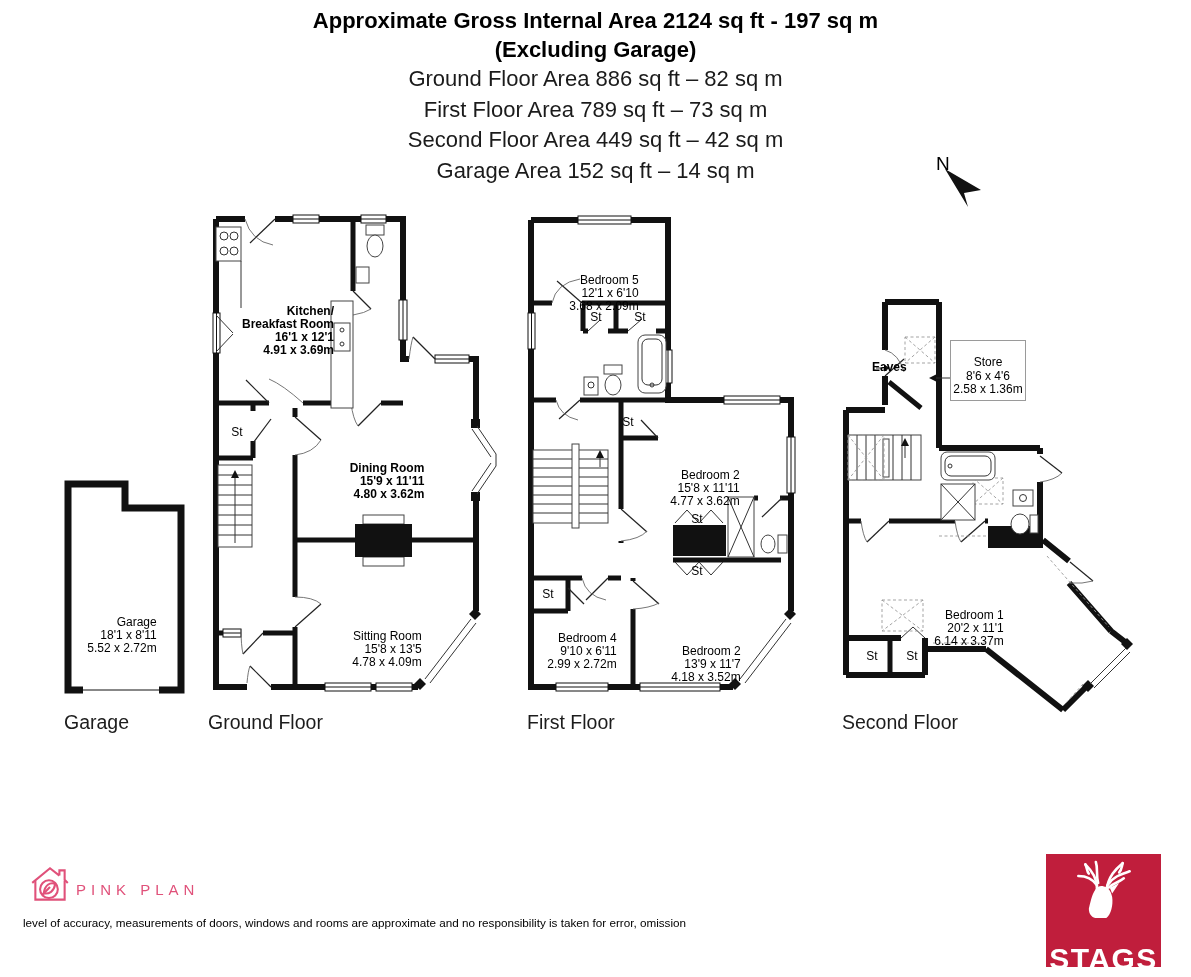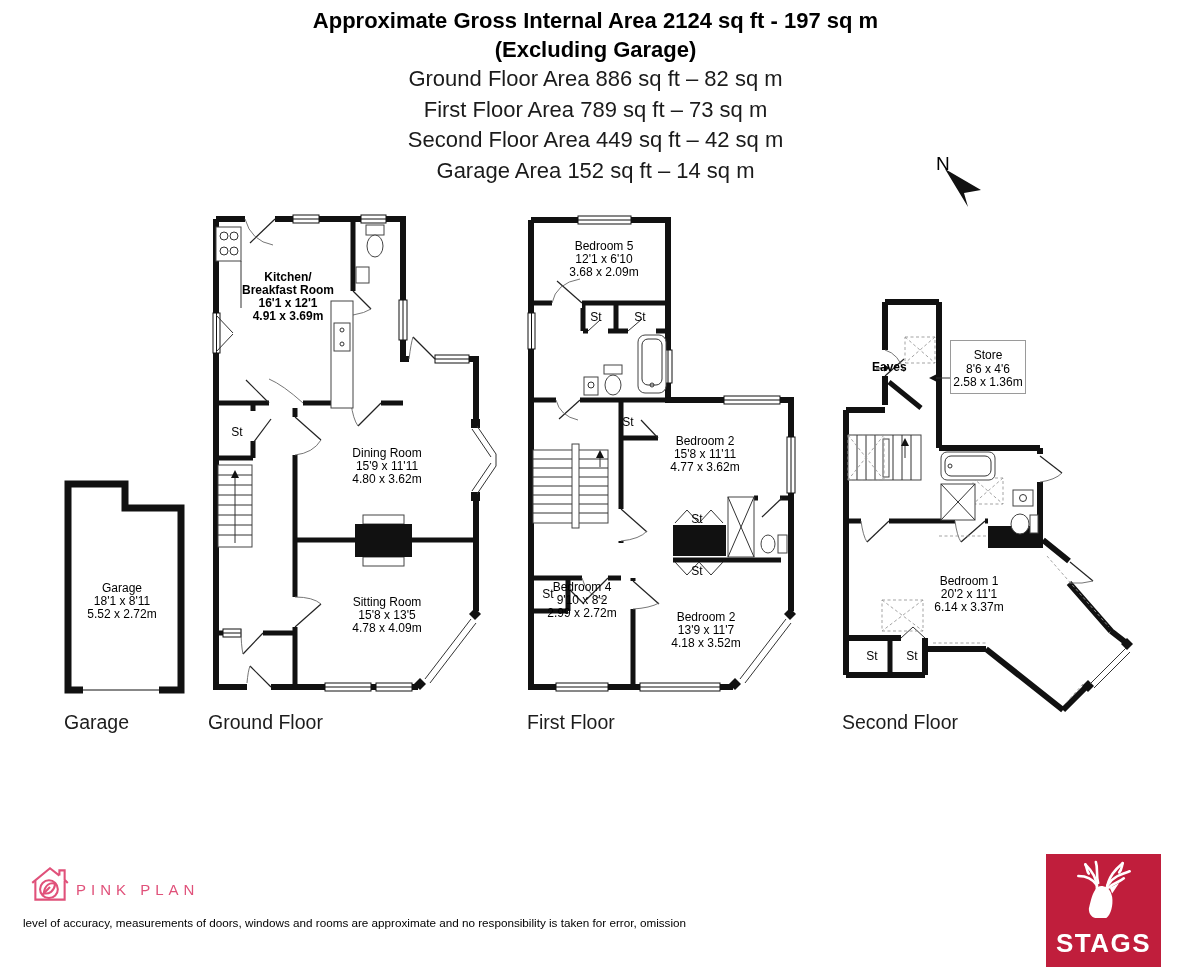--- a/index.html
+++ b/index.html
@@ -4,27 +4,27 @@
 <style>
   html,body{margin:0;padding:0;background:#fff;}
   .page{position:relative;width:1191px;height:977px;background:#ffffff;overflow:hidden;
         font-family:"Liberation Sans",sans-serif;color:#000;}
   .abs{position:absolute;}
   
   .hdr{left:0;right:0;top:6px;text-align:center;}
   .hdr .t{font-size:22px;font-weight:bold;line-height:29px;color:#000;}
   .hdr .a{font-size:22px;font-weight:400;line-height:30.5px;color:#1b1b1b;}
   
-  .room-label{position:absolute;transform:translateX(-50%);text-align:center;
-              font-size:12px;line-height:13px;color:#000;white-space:nowrap;}
+  .room-label{position:absolute;transform:translateX(-50%);text-align:right;
+              font-size:12px;line-height:13px;color:#000;white-space:nowrap;margin-top:34px;}
   .st{position:absolute;transform:translate(-50%,-50%);font-size:12px;color:#000;}
   .caption{position:absolute;font-size:19.5px;color:#1c1c1c;}
   .eaves{position:absolute;font-size:12px;color:#000;}
   .storebox{position:absolute;border:1px solid #9a9a9a;background:#fff;text-align:center;
-            font-size:12px;line-height:13.5px;padding-top:8px;}
+            font-size:12px;line-height:13.5px;padding-top:15px;}
   .north-n{position:absolute;font-size:19px;color:#000;}
   
   svg{position:absolute;overflow:visible;}
   .w6{stroke:#111;stroke-width:6;fill:none;}
   .w7{stroke:#111;stroke-width:7;fill:none;}
   .w5{stroke:#111;stroke-width:5;fill:none;}
   .blk{fill:#111;stroke:none;}
   .ers{fill:#fff;stroke:none;}
   .thin{stroke:#333;stroke-width:1;fill:none;}
   .leaf{stroke:#222;stroke-width:1.2;fill:none;}
@@ -33,21 +33,21 @@
   .win{fill:#fff;stroke:#111;stroke-width:1;}
   .wl{stroke:#111;stroke-width:1;}
   .dsh{stroke:#999;stroke-width:0.9;fill:none;stroke-dasharray:3 2.5;}
   
   .brand{position:absolute;left:76px;top:881px;font-size:15px;letter-spacing:5px;
          color:#e0517a;font-weight:500;}
   .disc{position:absolute;left:23px;top:916px;width:710px;font-size:11.7px;
         line-height:14.2px;color:#000;}
   .stags{position:absolute;left:1046px;top:854px;width:115px;height:113px;background:#c01e3c;
          display:flex;flex-direction:column;align-items:center;justify-content:flex-start;}
-  .stags-text{color:#fff;font-weight:bold;font-size:26px;letter-spacing:1.5px;margin-top:2px;}
+  .stags-text{color:#fff;font-weight:bold;font-size:30px;letter-spacing:1.5px;margin-top:16px;}
 </style>
 </head>
 <body>
 
 <div class="page">
 
   <div class="abs hdr">
     <div class="t">Approximate Gross Internal Area 2124 sq ft - 197 sq m</div>
     <div class="t">(Excluding Garage)</div>
     <div class="a">Ground Floor Area 886 sq ft – 82 sq m</div>
@@ -344,21 +344,21 @@
     <div>18'1 x 8'11</div>
     <div>5.52 x 2.72m</div>
   </div>
 
   <div class="room-label" style="left:288px;top:271px;font-weight:bold;">
     <div>Kitchen/</div>
     <div>Breakfast Room</div>
     <div>16'1 x 12'1</div>
     <div>4.91 x 3.69m</div>
   </div>
-  <div class="room-label" style="left:387px;top:447px;">
+  <div class="room-label" style="left:387px;top:428px;font-weight:bold;">
     <div>Dining Room</div>
     <div>15'9 x 11'11</div>
     <div>4.80 x 3.62m</div>
   </div>
   <div class="room-label" style="left:387px;top:596px;">
     <div>Sitting Room</div>
     <div>15'8 x 13'5</div>
     <div>4.78 x 4.09m</div>
   </div>
 
@@ -370,23 +370,23 @@
   <div class="room-label" style="left:705px;top:435px;">
     <div>Bedroom 2</div>
     <div>15'8 x 11'11</div>
     <div>4.77 x 3.62m</div>
   </div>
   <div class="room-label" style="left:706px;top:611px;">
     <div>Bedroom 2</div>
     <div>13'9 x 11'7</div>
     <div>4.18 x 3.52m</div>
   </div>
-  <div class="room-label" style="left:582px;top:581px;">
+  <div class="room-label" style="left:582px;top:598px;">
     <div>Bedroom 4</div>
-    <div>9'10 x 8'2</div>
+    <div>9'10 x 6'11</div>
     <div>2.99 x 2.72m</div>
   </div>
 
   <div class="room-label" style="left:969px;top:575px;">
     <div>Bedroom 1</div>
     <div>20'2 x 11'1</div>
     <div>6.14 x 3.37m</div>
   </div>
   <div class="storebox" style="left:950px;top:340px;width:74px;height:44px;">
     <div>Store</div>

